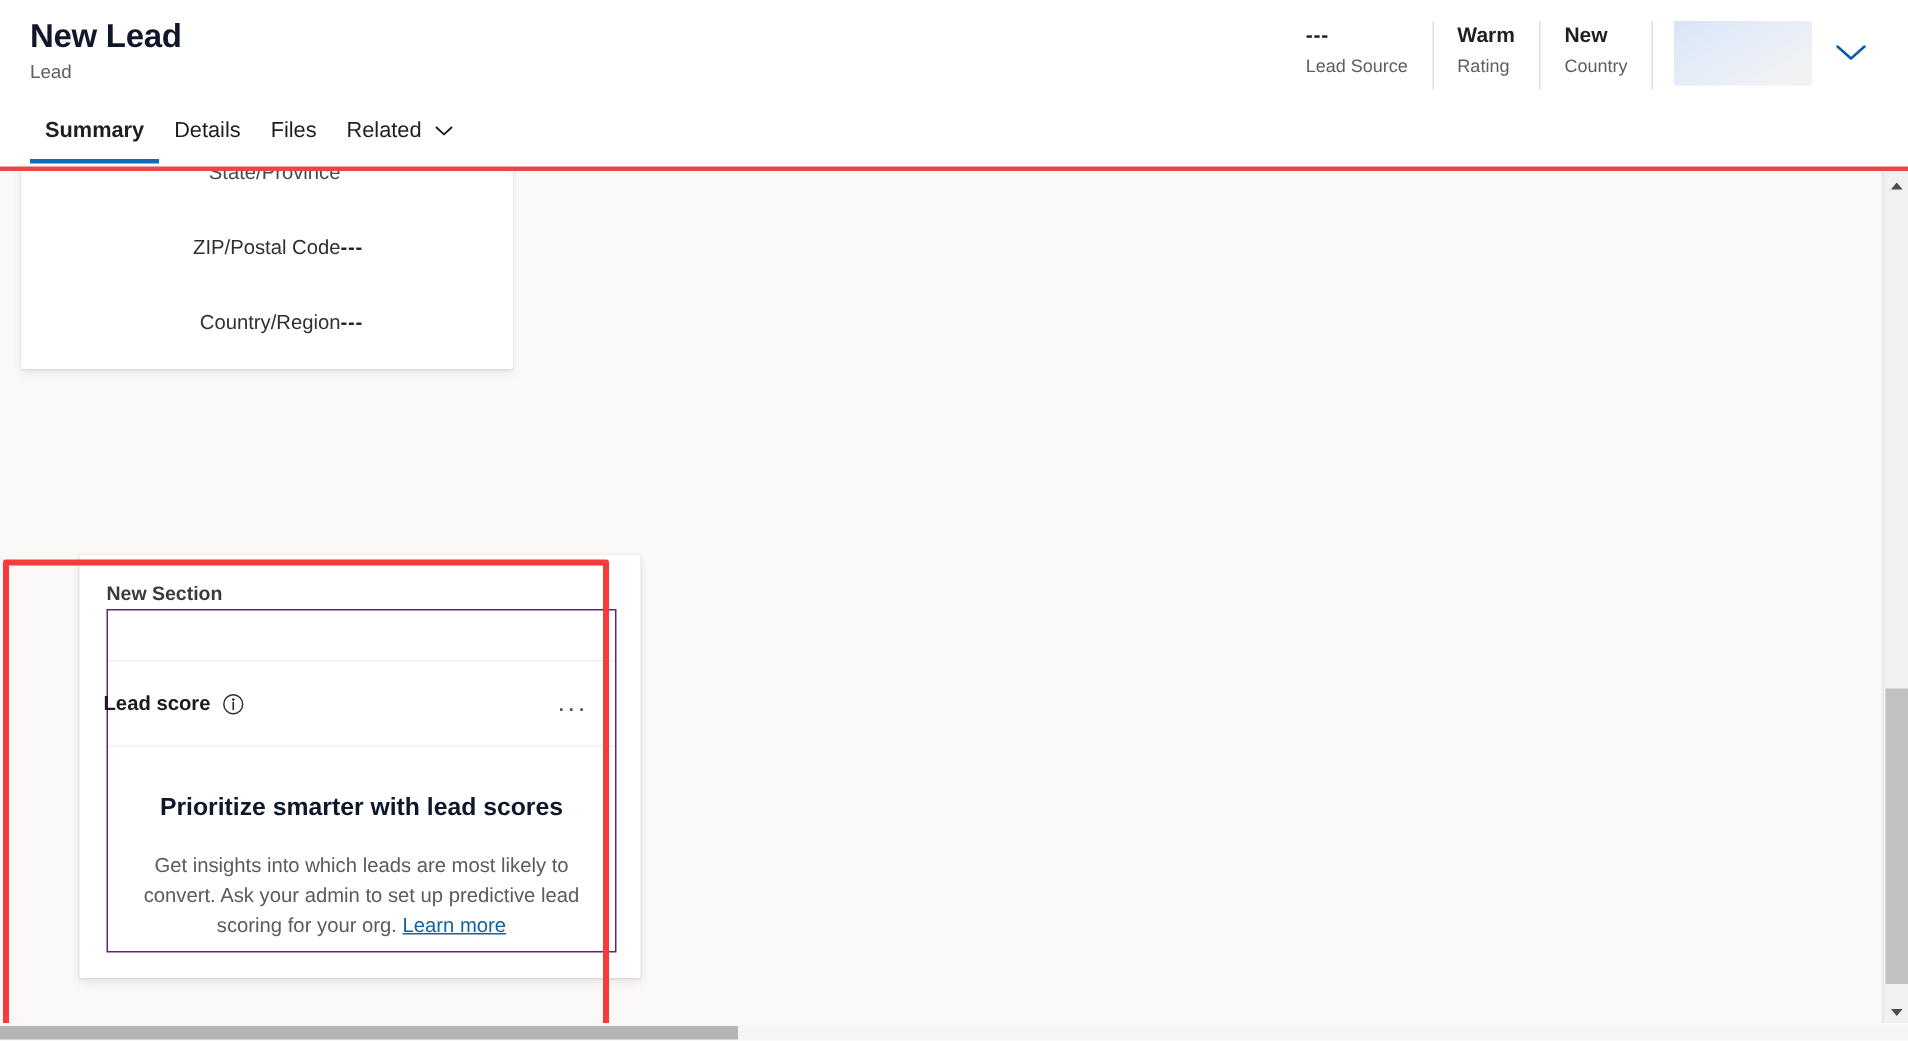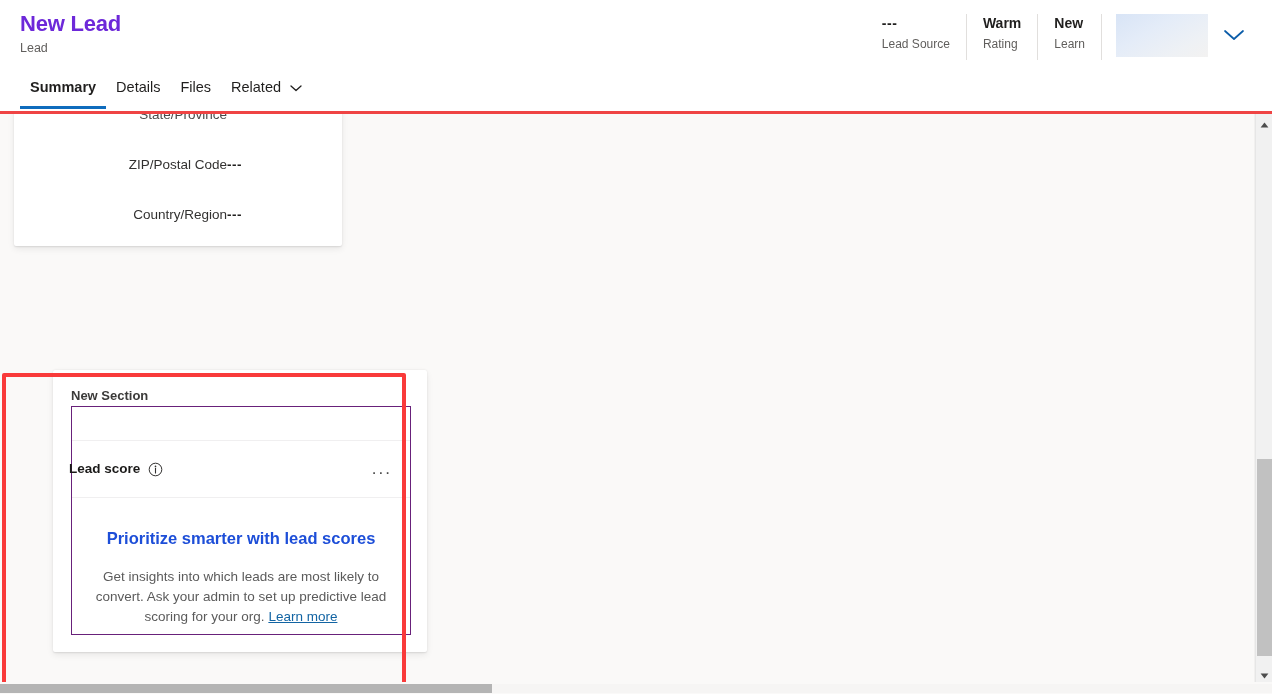--- a/index.html
+++ b/index.html
@@ -11,21 +11,21 @@
   }
 
   
   .header {
     position: absolute; top: 0; left: 0;
     width: 1272px; height: 74px;
     background: #ffffff;
   }
   .header-title-block { position: absolute; left: 20px; top: 10px; }
   .page-title {
-    font-size: 22px; font-weight: bold; color: #6d28d9;
+    font-size: 22px; font-weight: bold; color: #0f172a;
     letter-spacing: -0.2px; line-height: 28px;
   }
   .page-subtitle {
     font-size: 12.5px; color: #605e5c; line-height: 18px; margin-top: 1px;
   }
 
   .header-meta {
     position: absolute; right: 18px; top: 14px;
     display: flex; align-items: stretch; height: 46px;
   }
@@ -150,21 +150,21 @@
   .info-icon { display: flex; align-items: center; }
   .overflow-dots {
     font-size: 17px; color: #4a4a4a; letter-spacing: 2px;
     line-height: 10px; cursor: pointer; padding: 4px 2px;
   }
   .leadscore-body {
     position: absolute; left: 0; top: 92px; width: 100%;
     padding: 28px 20px 0 20px; text-align: center;
   }
   .promo-title {
-    font-size: 16.5px; font-weight: bold; color: #1d4ed8; line-height: 22px;
+    font-size: 16.5px; font-weight: bold; color: #0f172a; line-height: 22px;
   }
   .promo-text {
     margin-top: 18px; font-size: 13.5px; color: #5b5b5b;
     line-height: 20px;
   }
   .promo-link {
     color: #1264a3; text-decoration: underline; cursor: pointer;
   }
 
   
@@ -216,21 +216,21 @@
       <div class="meta-label">Lead Source</div>
     </div>
     <div class="meta-sep"></div>
     <div class="meta-item">
       <div class="meta-value">Warm</div>
       <div class="meta-label">Rating</div>
     </div>
     <div class="meta-sep"></div>
     <div class="meta-item">
       <div class="meta-value">New</div>
-      <div class="meta-label">Learn</div>
+      <div class="meta-label">Country</div>
     </div>
     <div class="meta-sep"></div>
     <div class="meta-skeleton"></div>
     <div class="meta-chevron">
       <span>
         <svg width="22" height="14" viewBox="0 0 22 14">
           <path d="M2 3 L11 11 L20 3" stroke="#0a5ca8" stroke-width="1.7" fill="none" stroke-linecap="round" stroke-linejoin="round"></path>
         </svg>
       </span>
     </div>

